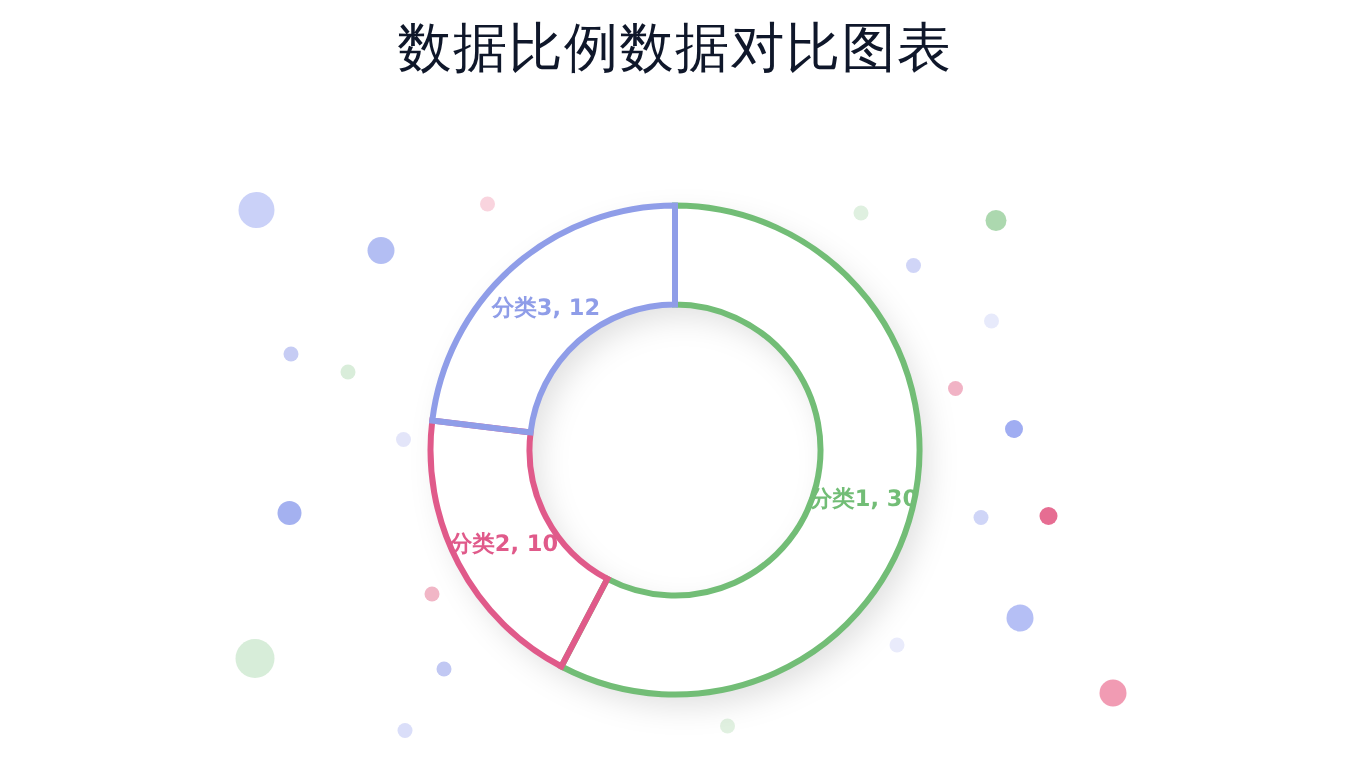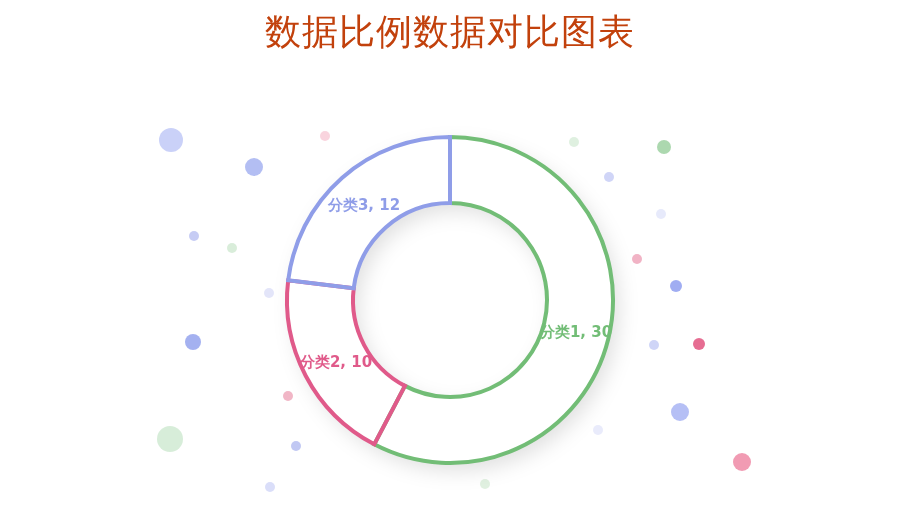--- a/index.html
+++ b/index.html
@@ -1,19 +1,19 @@
 <!DOCTYPE html>
 <html><head>
   <meta charset="utf-8">
   <style>
     html, body { margin: 0; padding: 0; background: #ffffff; }
     body { width: 900px; height: 506px; position: relative; overflow: hidden;
            font-family: "DejaVu Sans", "Liberation Sans", sans-serif; }
     .title { position: absolute; left: 0; top: 8px; width: 900px; text-align: center;
-             font-size: 36px; color: #c2410c; letter-spacing: 1px; font-weight: normal; }
+             font-size: 36px; color: #0f172a; letter-spacing: 1px; font-weight: normal; }
     #chart { position: absolute; left: 0; top: 0; }
     .lbl { font-family: "DejaVu Sans", "Liberation Sans", sans-serif; font-size: 15px; font-weight: bold; }
   </style>
 </head>
 <body>
 
 <div class="title">数据比例数据对比图表</div>
 
 <svg id="chart" width="900" height="506" viewBox="0 0 900 506">
   <defs>

